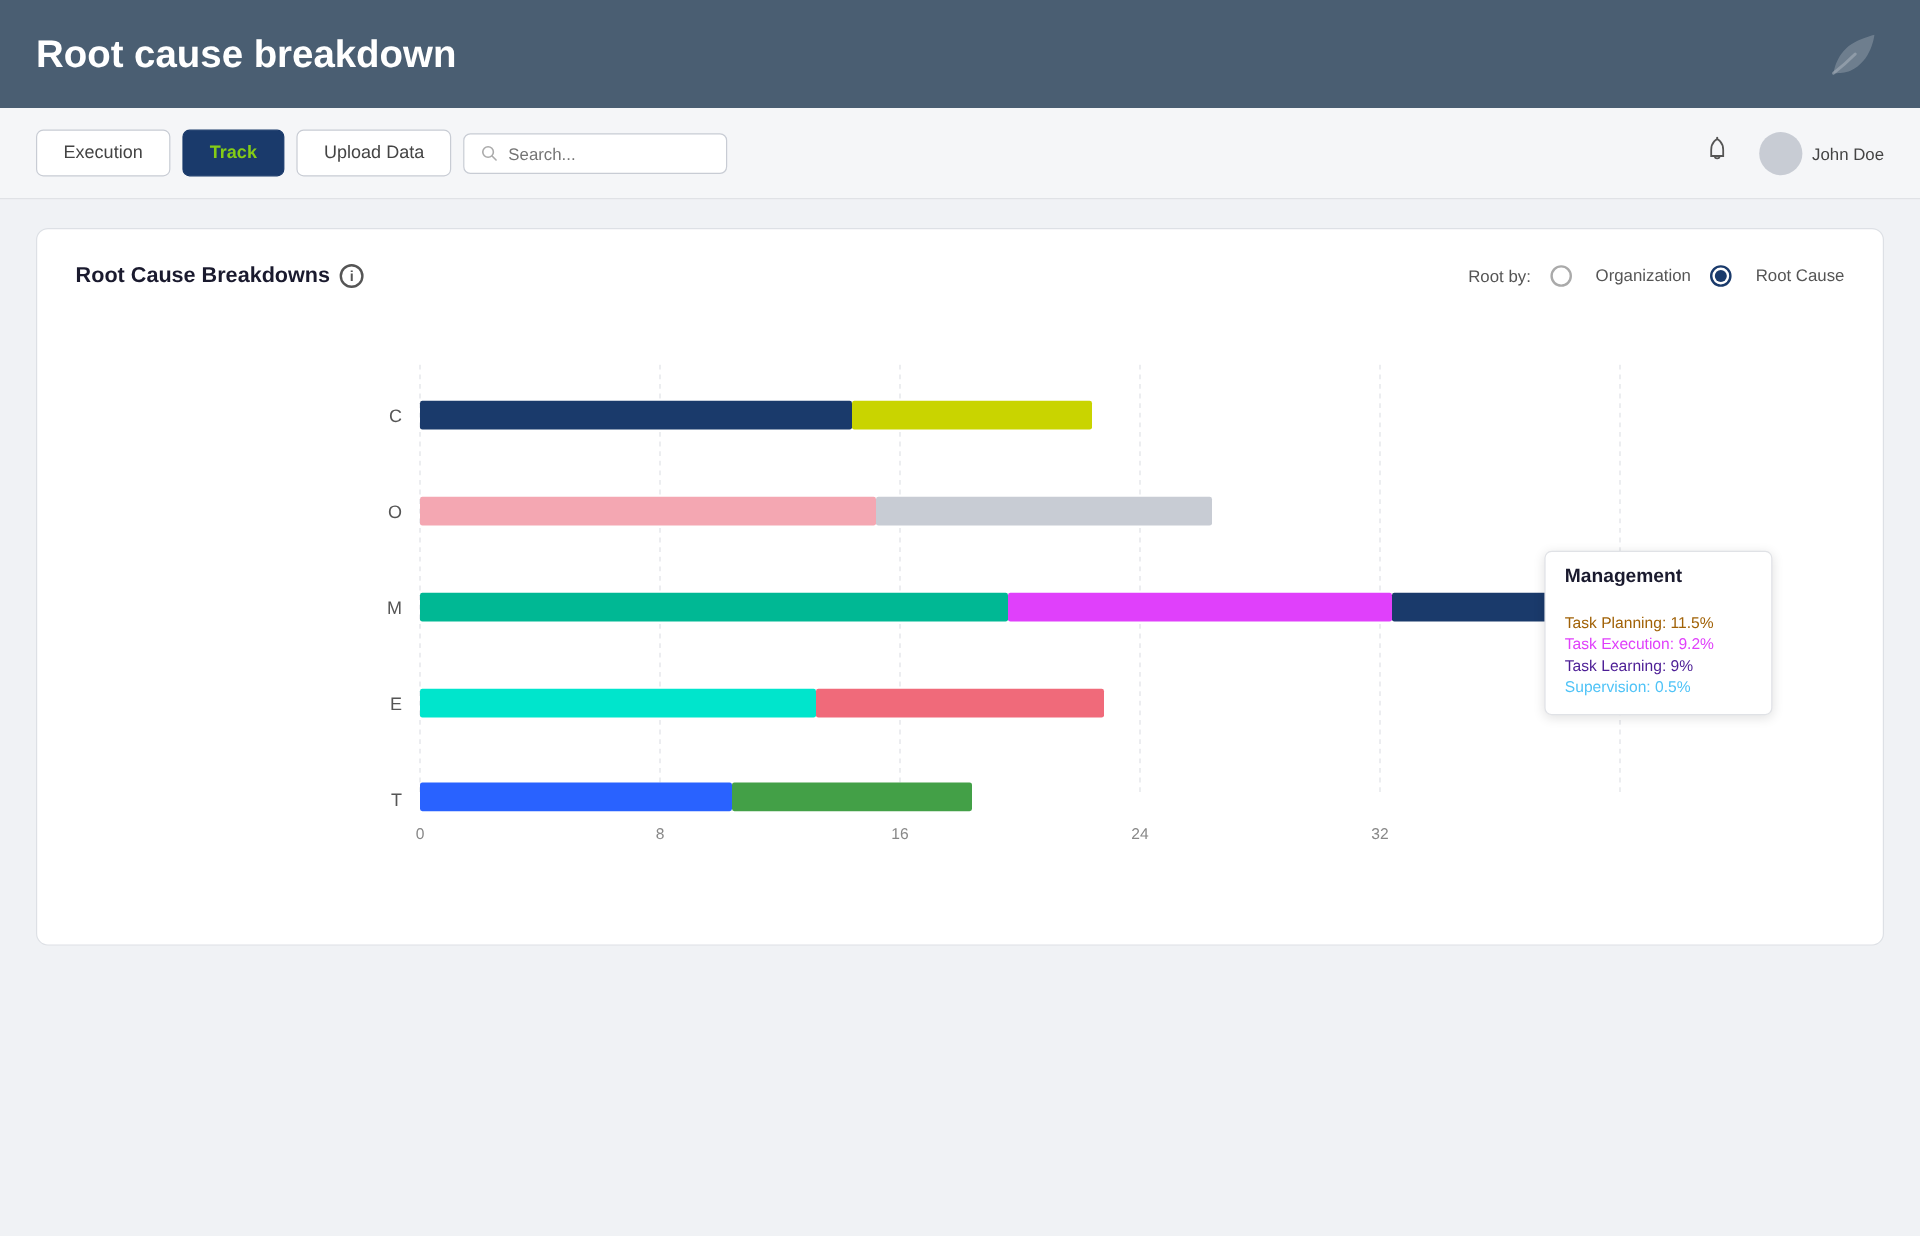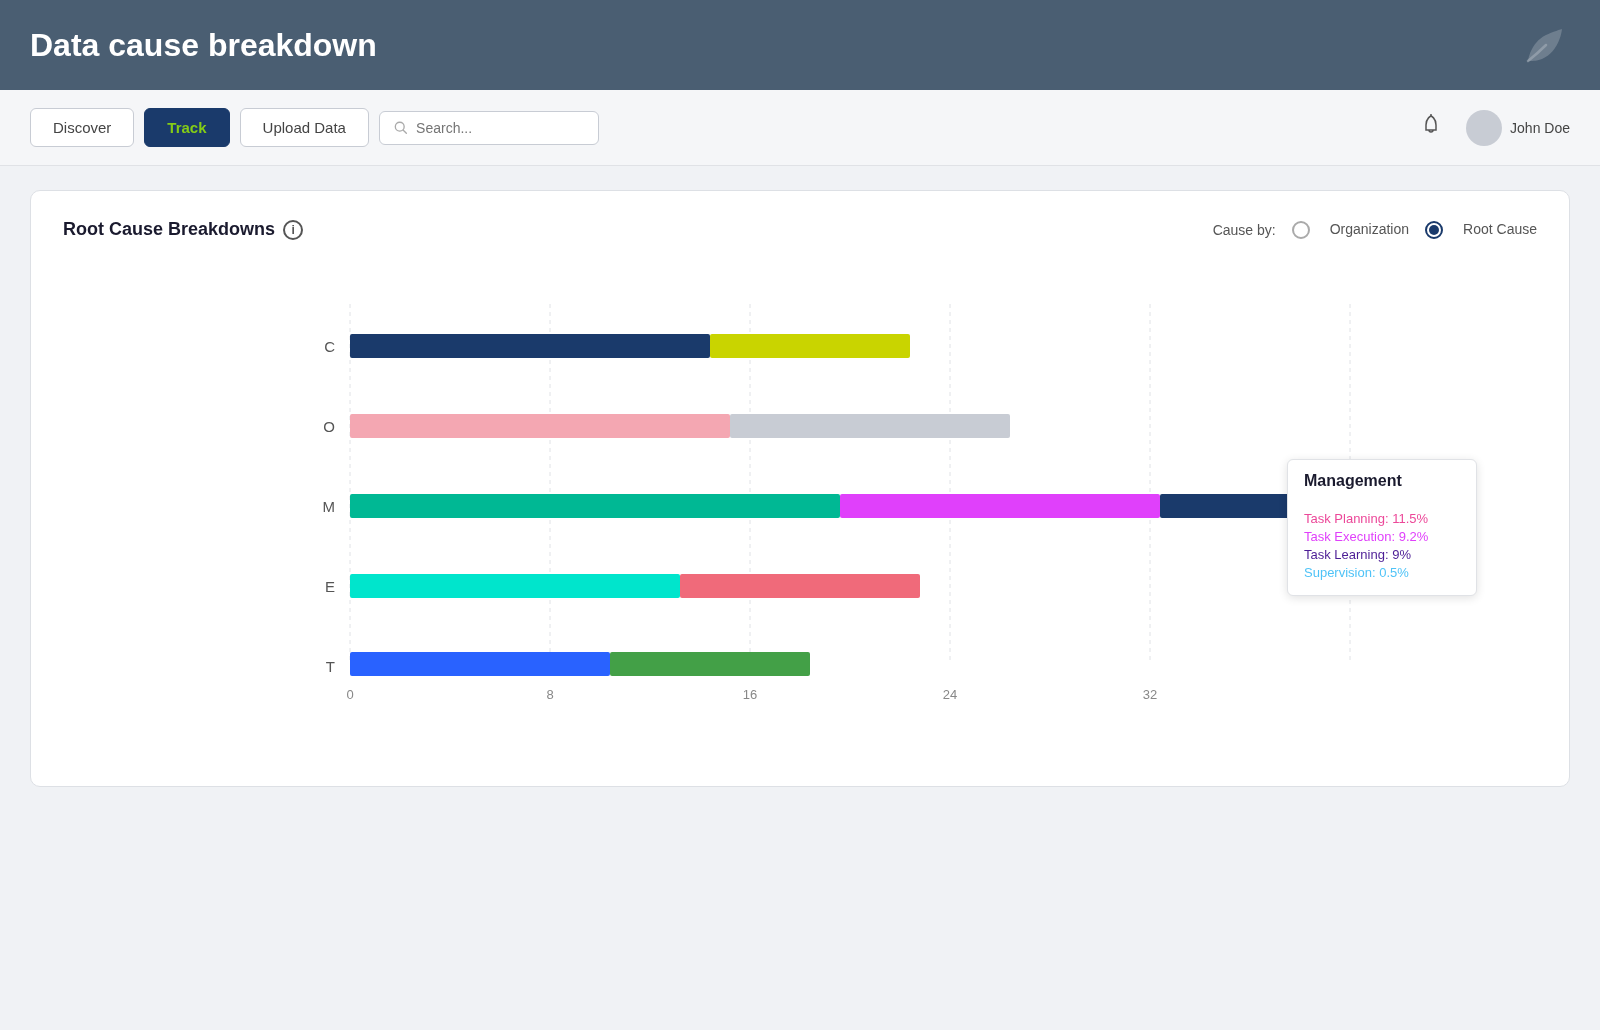--- a/index.html
+++ b/index.html
@@ -191,29 +191,29 @@
       font-size: 16px;
     }
     .tooltip-row {
       margin: 3px 0;
     }
   </style>
 </head>
 <body>
 
 <div class="header">
-  <h1 class="header-title">Data cause breakdown</h1>
+  <h1 class="header-title">Root cause breakdown</h1>
   <svg class="header-logo" viewBox="0 0 48 48" fill="none">
     <path d="M40 8C40 8 38 30 20 38C14 40.5 6 40 6 40C6 40 8 22 24 14C30 11 40 8 40 8Z" fill="#fff" opacity="0.4"></path>
     <path d="M6 40C6 40 16 32 24 24" stroke="#fff" stroke-width="2.5" stroke-linecap="round" opacity="0.6"></path>
   </svg>
 </div>
 
 <div class="navbar">
-  <button class="nav-btn">Discover</button>
+  <button class="nav-btn">Execution</button>
   <button class="nav-btn active">Track</button>
   <button class="nav-btn">Upload Data</button>
   <div class="search-box">
     <svg width="16" height="16" viewBox="0 0 16 16" fill="none">
       <circle cx="6.5" cy="6.5" r="5" stroke="#aaa" stroke-width="1.5"></circle>
       <line x1="10.5" y1="10.5" x2="14" y2="14" stroke="#aaa" stroke-width="1.5" stroke-linecap="round"></line>
     </svg>
     <input type="text" placeholder="Search..." style="">
   </div>
   <div class="navbar-right">
@@ -233,21 +233,21 @@
 
 <div class="main">
   <div class="card">
 
     <div class="card-header">
       <div class="card-title">
         <span>Root Cause Breakdowns</span>
         <span class="info-icon">i</span>
       </div>
       <div class="group-by">
-        <span>Cause by:</span>
+        <span>Root by:</span>
         <div class="radio-option">
           <div class="radio-circle"></div>
           <span>Organization</span>
         </div>
         <div class="radio-option">
           <div class="radio-circle selected"></div>
           <span>Root Cause</span>
         </div>
       </div>
     </div>
@@ -288,21 +288,21 @@
         <text x="80" y="415" text-anchor="middle" font-size="13" fill="#888" font-family="sans-serif">0</text>
         <text x="280" y="415" text-anchor="middle" font-size="13" fill="#888" font-family="sans-serif">8</text>
         <text x="480" y="415" text-anchor="middle" font-size="13" fill="#888" font-family="sans-serif">16</text>
         <text x="680" y="415" text-anchor="middle" font-size="13" fill="#888" font-family="sans-serif">24</text>
         <text x="880" y="415" text-anchor="middle" font-size="13" fill="#888" font-family="sans-serif">32</text>
       </svg>
 
       
       <div class="tooltip">
         <div class="tooltip-title">Management</div>
-        <div class="tooltip-row" style="color:#ec4899;margin-top:21px;">Task Planning: 11.5%</div>
+        <div class="tooltip-row" style="color:#a16207;margin-top:21px;">Task Planning: 11.5%</div>
         <div class="tooltip-row" style="color:#e040fb;">Task Execution: 9.2%</div>
         <div class="tooltip-row" style="color:#4c1d95;">Task Learning: 9%</div>
         <div class="tooltip-row" style="color:#4fc3f7;">Supervision: 0.5%</div>
       </div>
     </div>
 
   </div>
 </div>
 
 </body></html>

